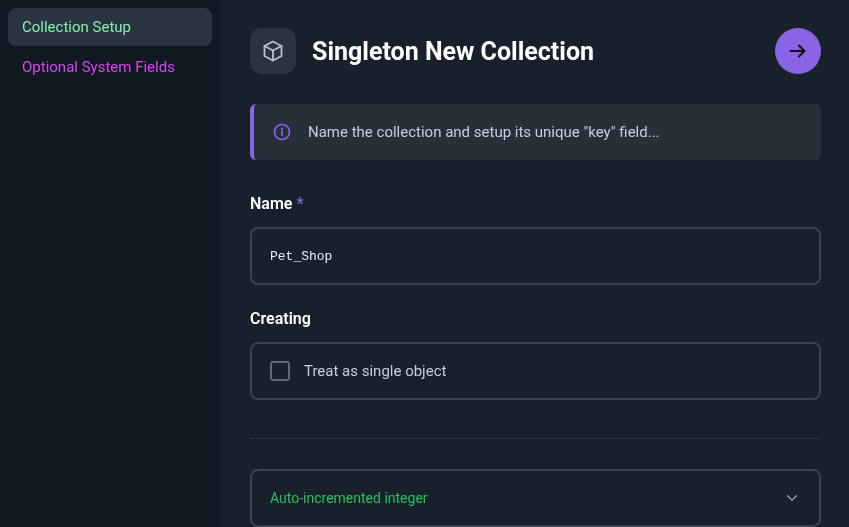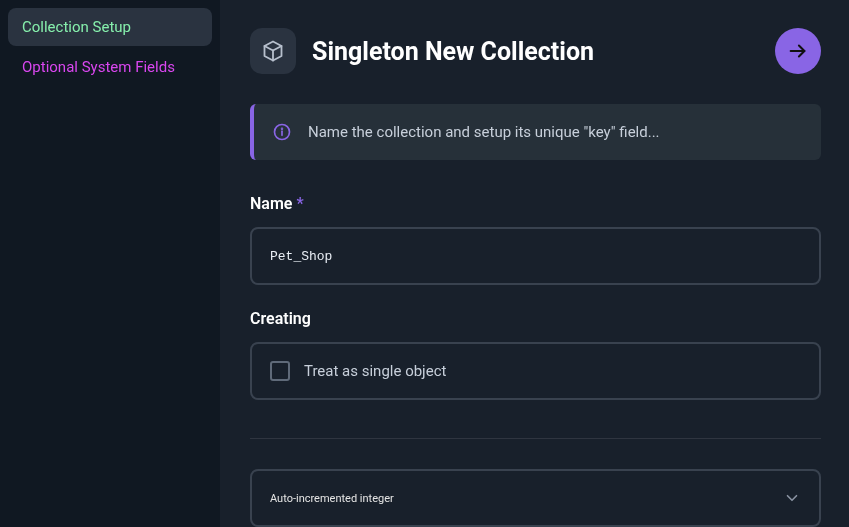--- a/index.html
+++ b/index.html
@@ -140,22 +140,22 @@
     .divider {
       grid-column: 1 / -1;
       height: 1px;
       background: #2f3540;
       margin: 14px 0 30px 0;
     }
     .select-box {
       justify-content: space-between;
     }
     .select-text {
-      font-size: 11px;
-      color: #e5e5e5;
+      font-size: 14px;
+      color: #22c55e;
     }
     svg { display: block; }
   </style>
 </head>
 <body>
 
 <nav class="sidebar">
   <div class="sidebar-item active">
     <span>Collection Setup</span>
   </div>

